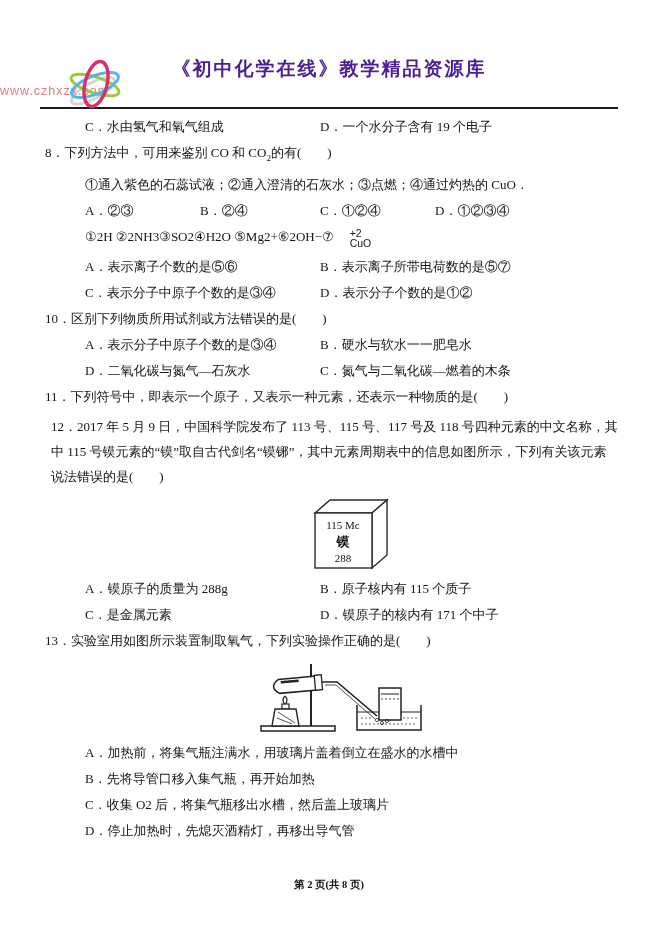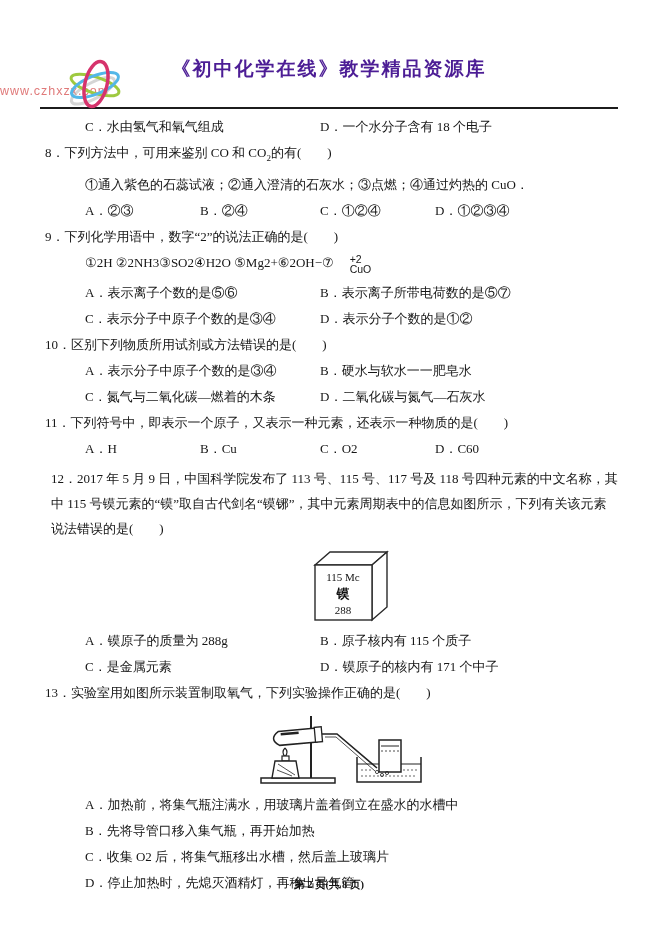--- a/index.html
+++ b/index.html
@@ -59,36 +59,35 @@
     </svg>
     <div class="title">《初中化学在线》教学精品资源库</div>
     <div class="url">www.czhxzx.com</div>
   </div>
   <div class="rule"></div>
 
   <div class="content">
 
     <div class="row2 line">
       <span>C．水由氢气和氧气组成</span>
-      <span>D．一个水分子含有 18 个电子</span>
+      <span>D．一个水分子含有 19 个电子</span>
     </div>
 
     <div>
       <div class="stem"><span>8．下列方法中，可用来鉴别 CO 和 CO</span><sub>2</sub><span>的有(　　)</span></div>
       <div class="line indent">①通入紫色的石蕊试液；②通入澄清的石灰水；③点燃；④通过灼热的 CuO．</div>
       <div class="row4 line">
         <span>A．②③</span>
         <span>B．②④</span>
         <span>C．①②④</span>
         <span>D．①②③④</span>
       </div>
     </div>
 
     <div>
-      <div class="stem">9．下列化学用语中，数字“2”的说法正确的是(　　)</div>
       <div class="line indent">
         <span>①2H ②2NH3③SO2④H2O ⑤Mg2+⑥2OH−⑦</span><span class="cuo-stack">
             <span>+2</span>
             <span>CuO</span>
           </span>
       </div>
       <div class="row2 line">
         <span>A．表示离子个数的是⑤⑥</span>
         <span>B．表示离子所带电荷数的是⑤⑦</span>
       </div>
@@ -98,33 +97,27 @@
       </div>
     </div>
 
     <div>
       <div class="stem">10．区别下列物质所用试剂或方法错误的是(　　)</div>
       <div class="row2 line">
         <span>A．表示分子中原子个数的是③④</span>
         <span>B．硬水与软水一一肥皂水</span>
       </div>
       <div class="row2 line">
+        <span>D．二氧化碳与氮气—石灰水</span>
         <span>C．氮气与二氧化碳—燃着的木条</span>
-        <span>D．二氧化碳与氮气—石灰水</span>
       </div>
     </div>
 
     <div>
       <div class="stem">11．下列符号中，即表示一个原子，又表示一种元素，还表示一种物质的是(　　)</div>
-      <div class="row4 line">
-        <span>A．H</span>
-        <span>B．Cu</span>
-        <span>C．O2</span>
-        <span>D．C60</span>
-      </div>
     </div>
 
     <div>
       <div class="stem-wrap">12．2017 年 5 月 9 日，中国科学院发布了 113 号、115 号、117 号及 118 号四种元素的中文名称，其中 115 号镆元素的“镆”取自古代剑名“镆铘”，其中元素周期表中的信息如图所示，下列有关该元素说法错误的是(　　)</div>
 
       <div class="figure-cube">
         <svg width="92" height="76" viewBox="0 0 92 76">
           <polygon points="12,19 27,6 84,6 69,19" fill="#ffffff" stroke="#2a2a2a" stroke-width="1.4"></polygon>
           <polygon points="69,19 84,6 84,61 69,74" fill="#ffffff" stroke="#2a2a2a" stroke-width="1.4"></polygon>
           <rect x="12" y="19" width="57" height="55" fill="#ffffff" stroke="#2a2a2a" stroke-width="1.4"></rect>

